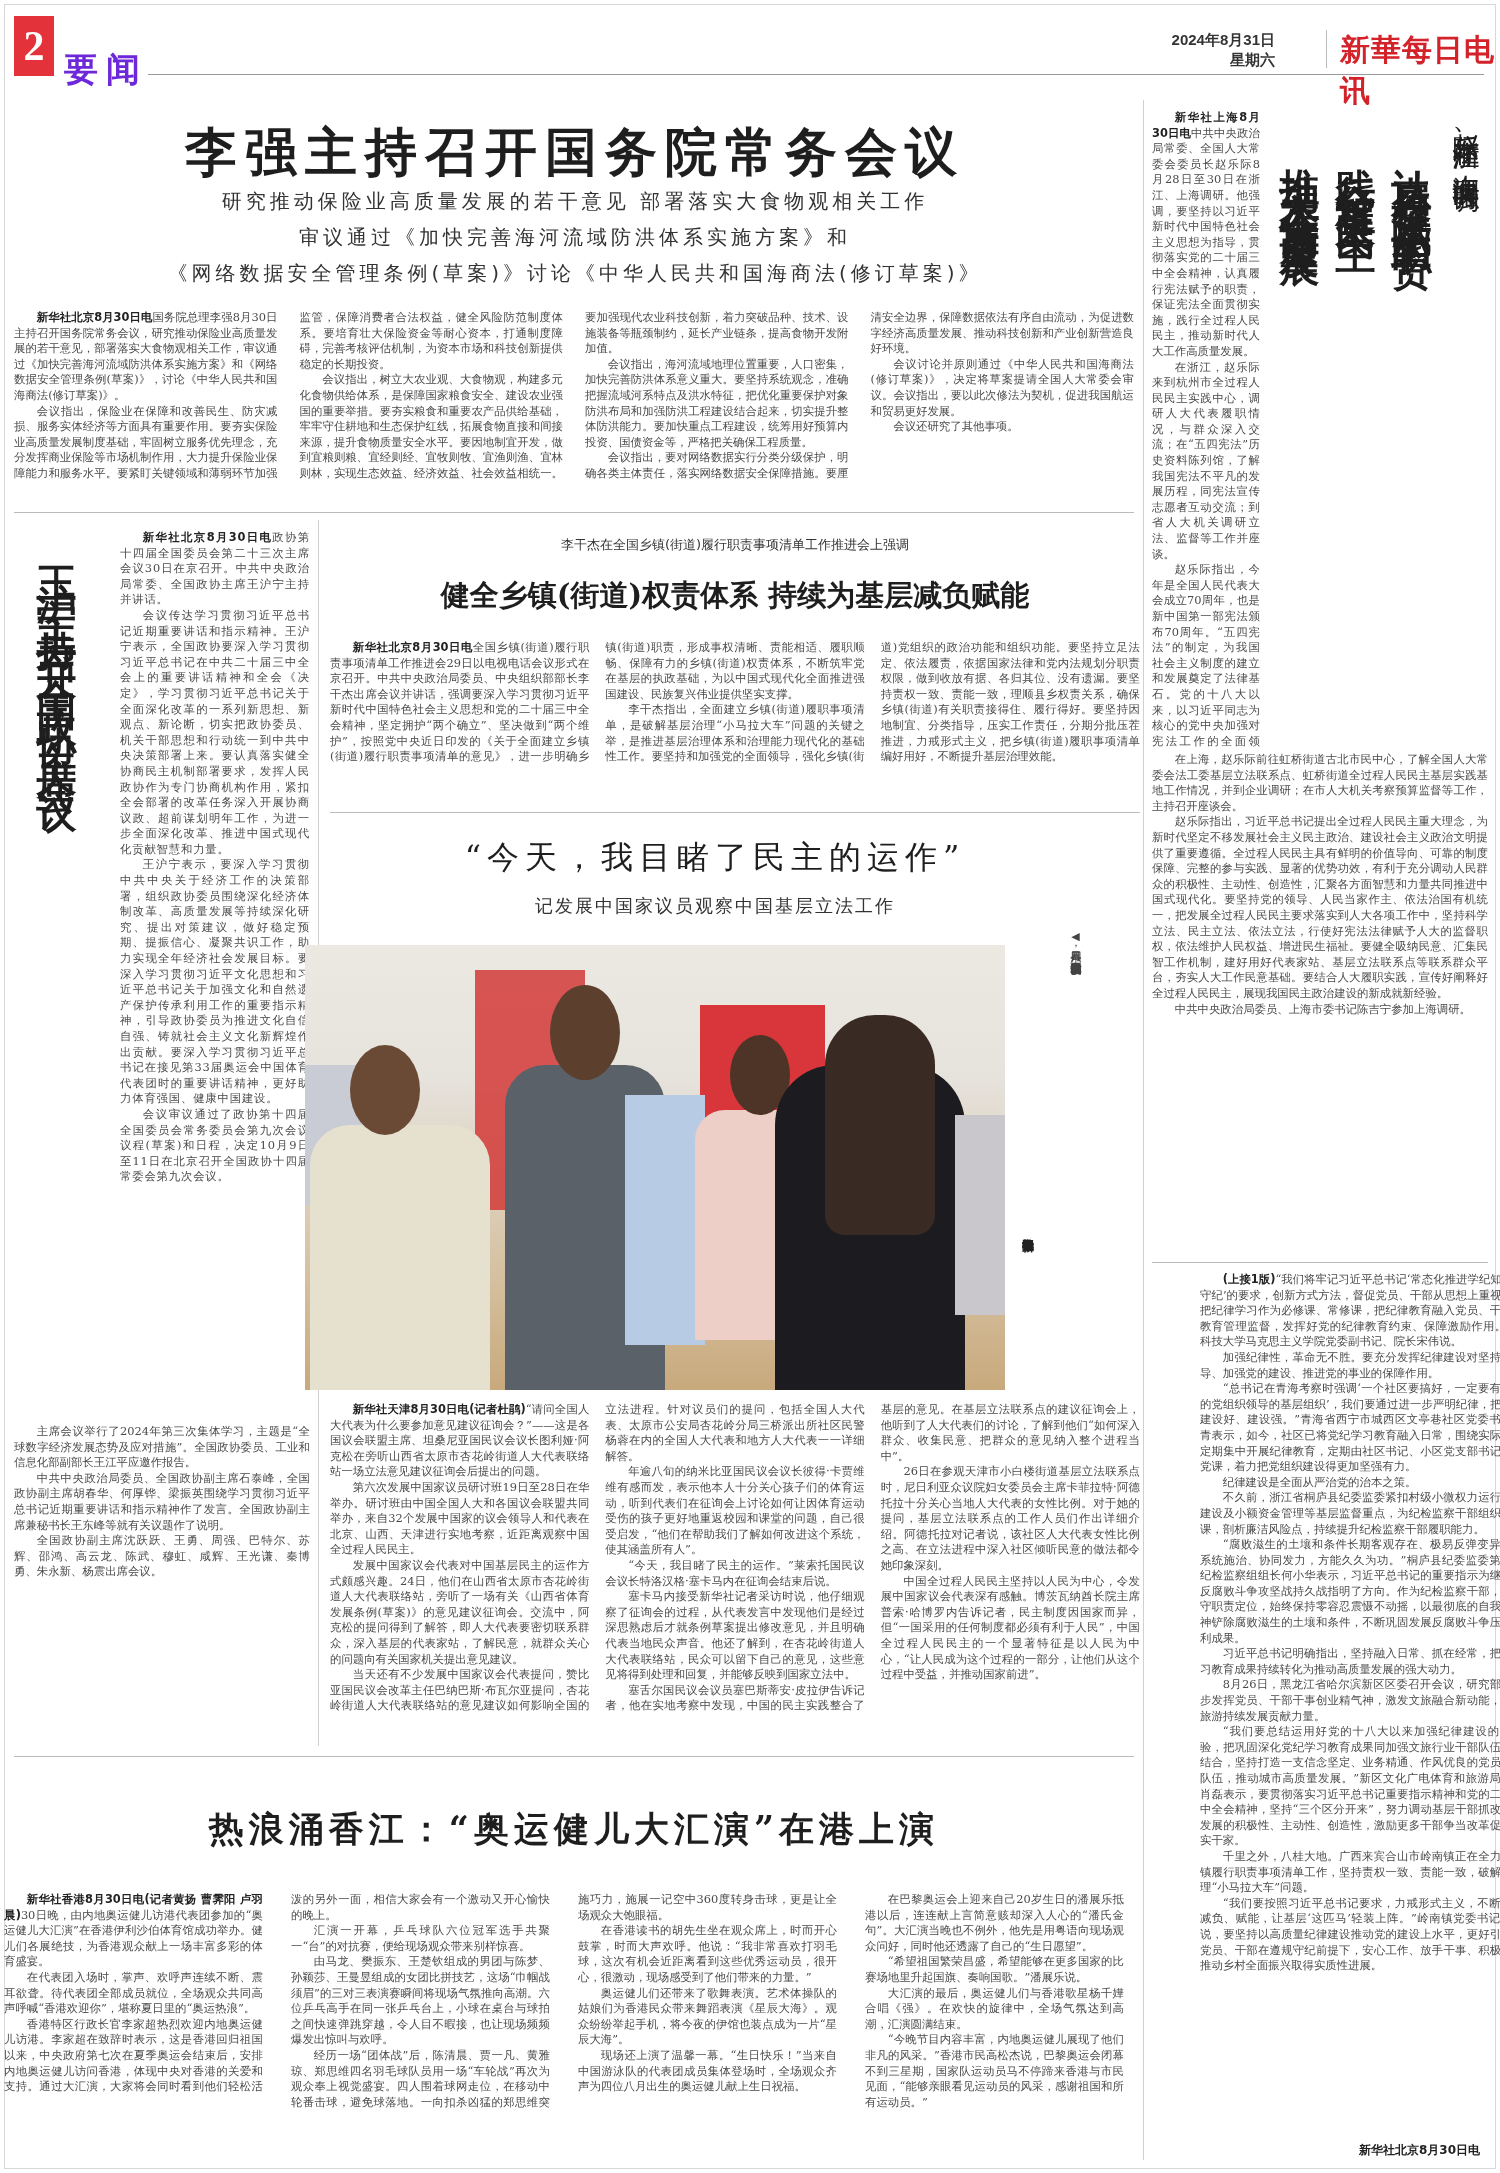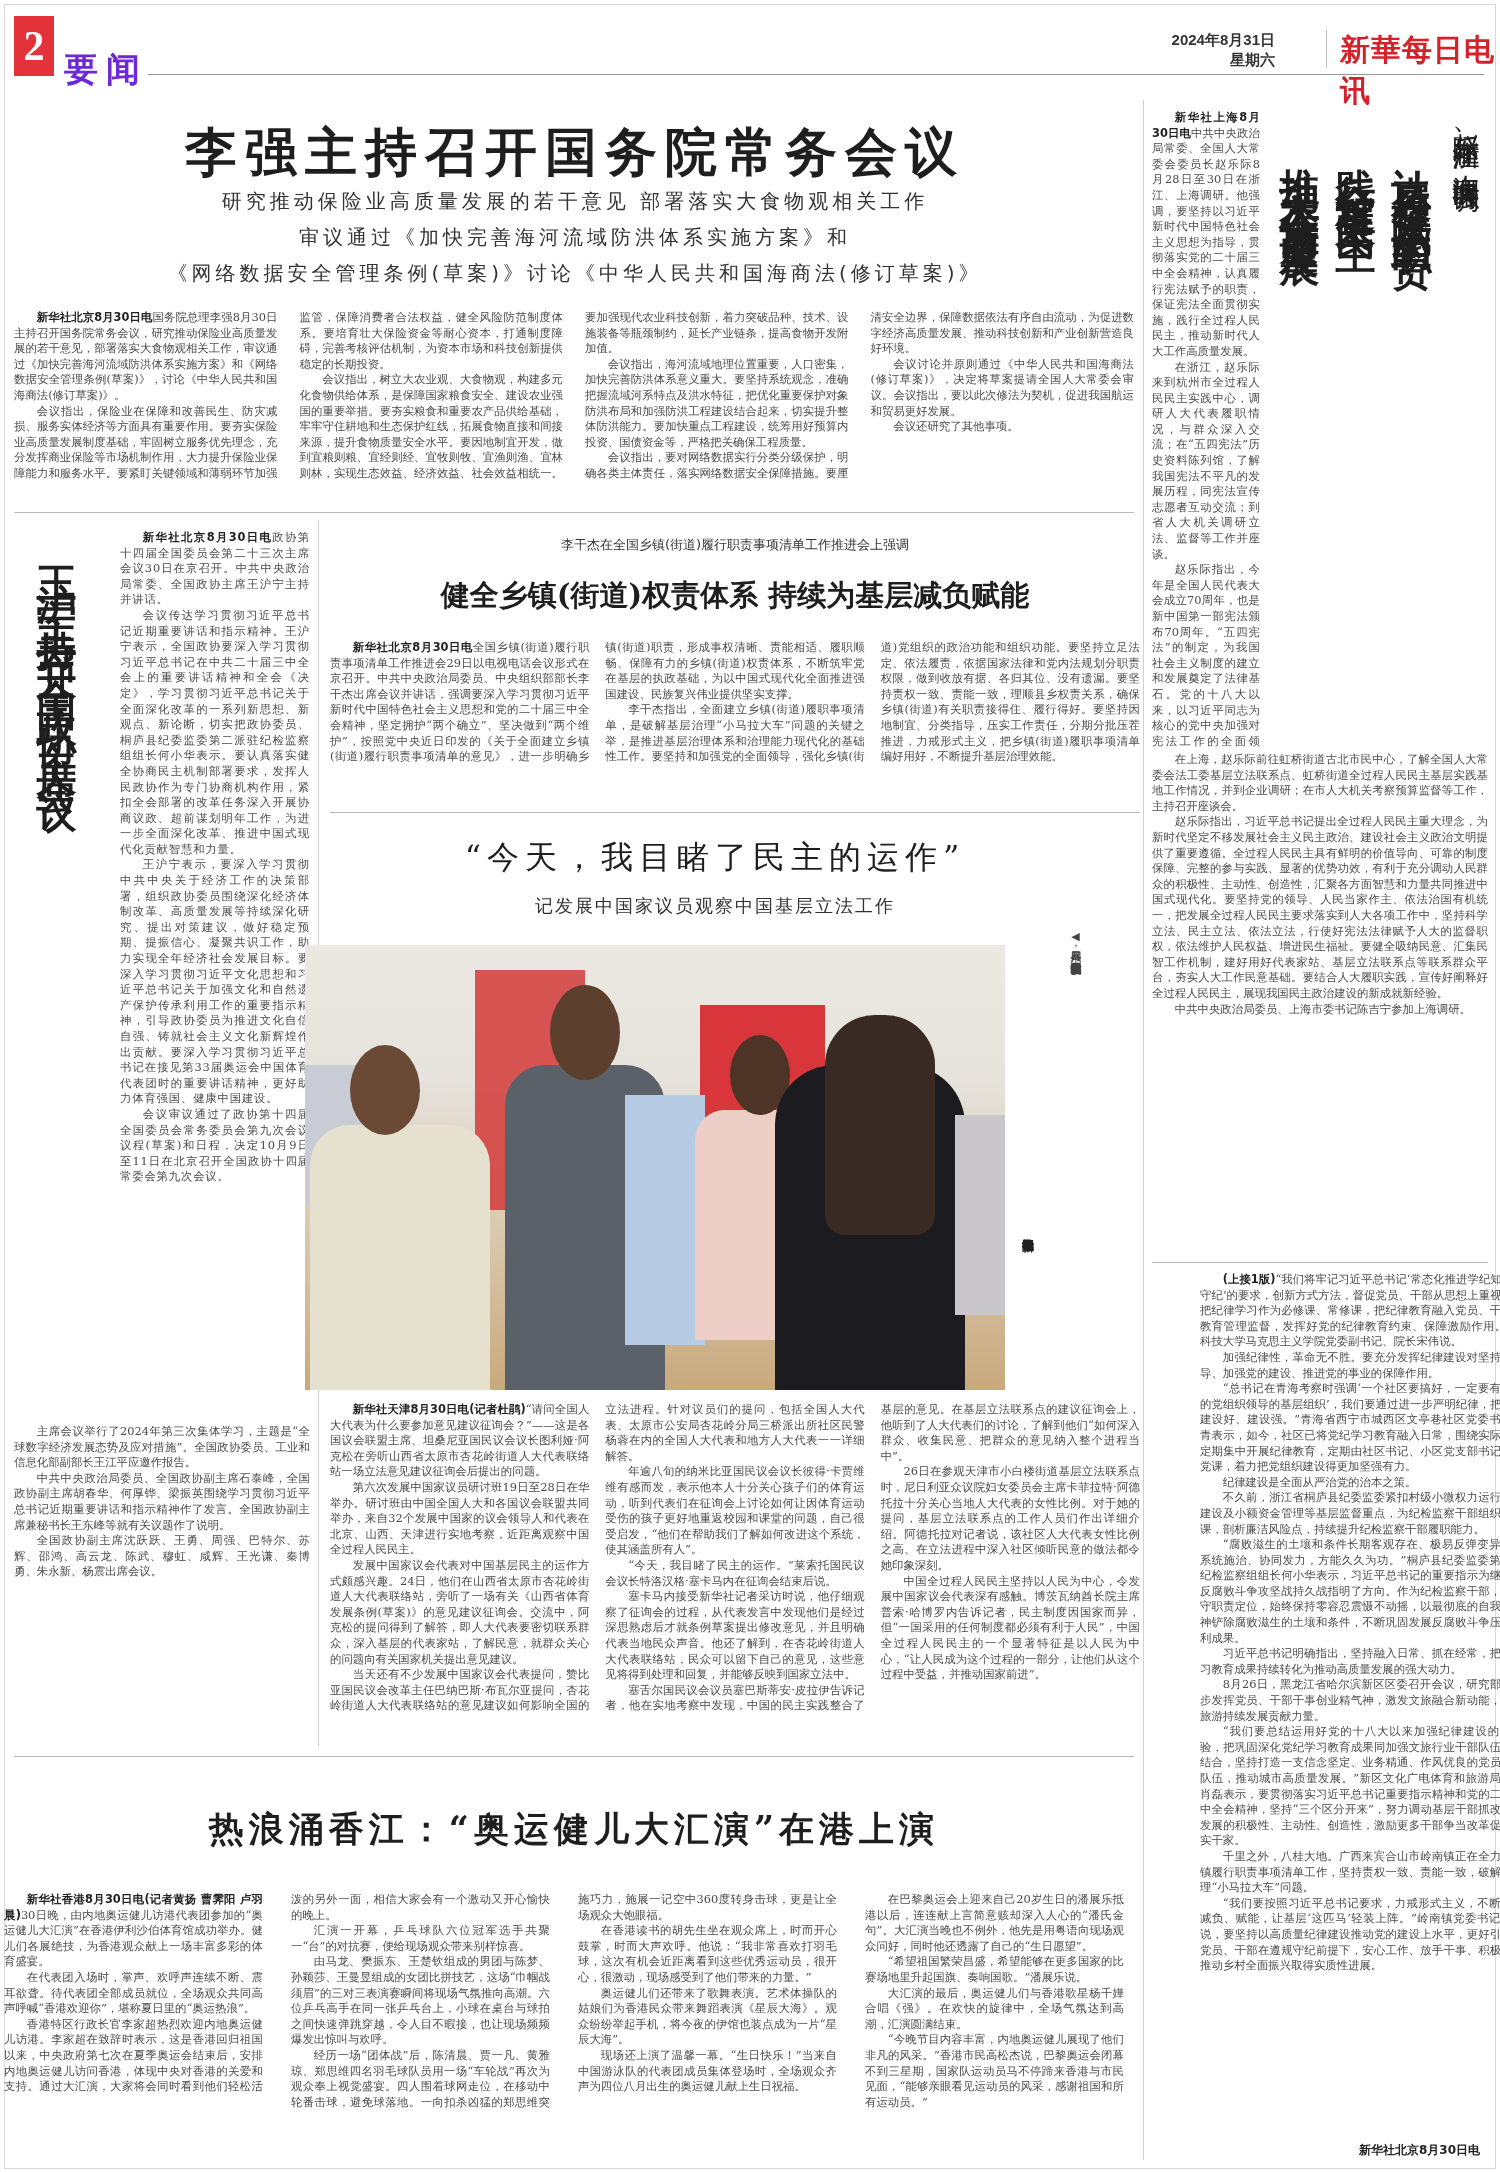--- a/index.html
+++ b/index.html
@@ -96,21 +96,21 @@
   <p>千里之外，八桂大地。广西来宾合山市岭南镇正在全力推进乡镇履行职责事项清单工作，坚持责权一致、责能一致，破解基层治理“小马拉大车”问题。</p>
   <p>“我们要按照习近平总书记要求，力戒形式主义，不断为基层减负、赋能，让基层‘这匹马’轻装上阵。”岭南镇党委书记兰秀鸾说，要坚持以高质量纪律建设推动党的建设上水平，更好引导推动党员、干部在遵规守纪前提下，安心工作、放手干事、积极作为，推动乡村全面振兴取得实质性进展。</p>
 </div>
 <div class="abs dateline" style="right:20px; top:2142px; font-size:12px;">新华社北京8月30日电</div>
 
 <div class="abs divider-v" style="left:1143px; top:100px; height:2060px;"></div>
 
 <div class="abs vtitle" style="left:28px; top:534px; font-size:40px; letter-spacing:16px; line-height:58px;">王沪宁主持召开全国政协主席会议</div>
 <div class="abs body" style="left:120px; top:530px; width:190px; height:900px; overflow:hidden; letter-spacing:0.8px;">
   <p><span class="dateline">新华社北京8月30日电</span><span>政协第十四届全国委员会第二十三次主席会议30日在京召开。中共中央政治局常委、全国政协主席王沪宁主持并讲话。</span></p>
-  <p>会议传达学习贯彻习近平总书记近期重要讲话和指示精神。王沪宁表示，全国政协要深入学习贯彻习近平总书记在中共二十届三中全会上的重要讲话精神和全会《决定》，学习贯彻习近平总书记关于全面深化改革的一系列新思想、新观点、新论断，切实把政协委员、桐庐县纪委监委第二派驻纪检监察组组长何小华表示。要认真落实健全协商民主机制部署要求，发挥人民政协作为专门协商机构作用，紧扣全会部署的改革任务深入开展协商议政、超前谋划明年工作，为进一步全面深化改革、推进中国式现代化贡献智慧和力量。</p>
+  <p>会议传达学习贯彻习近平总书记近期重要讲话和指示精神。王沪宁表示，全国政协要深入学习贯彻习近平总书记在中共二十届三中全会上的重要讲话精神和全会《决定》，学习贯彻习近平总书记关于全面深化改革的一系列新思想、新观点、新论断，切实把政协委员、机关干部思想和行动统一到中共中央决策部署上来。要认真落实健全协商民主机制部署要求，发挥人民政协作为专门协商机构作用，紧扣全会部署的改革任务深入开展协商议政、超前谋划明年工作，为进一步全面深化改革、推进中国式现代化贡献智慧和力量。</p>
   <p>王沪宁表示，要深入学习贯彻中共中央关于经济工作的决策部署，组织政协委员围绕深化经济体制改革、高质量发展等持续深化研究、提出对策建议，做好稳定预期、提振信心、凝聚共识工作，助力实现全年经济社会发展目标。要深入学习贯彻习近平文化思想和习近平总书记关于加强文化和自然遗产保护传承利用工作的重要指示精神，引导政协委员为推进文化自信自强、铸就社会主义文化新辉煌作出贡献。要深入学习贯彻习近平总书记在接见第33届奥运会中国体育代表团时的重要讲话精神，更好助力体育强国、健康中国建设。</p>
   <p>会议审议通过了政协第十四届全国委员会常务委员会第九次会议议程(草案)和日程，决定10月9日至11日在北京召开全国政协十四届常委会第九次会议。</p>
 </div>
 <div class="abs body" style="left:14px; top:1424px; width:296px; height:300px; overflow:hidden;">
   <p>主席会议举行了2024年第三次集体学习，主题是“全球数字经济发展态势及应对措施”。全国政协委员、工业和信息化部副部长王江平应邀作报告。</p>
   <p>中共中央政治局委员、全国政协副主席石泰峰，全国政协副主席胡春华、何厚铧、梁振英围绕学习贯彻习近平总书记近期重要讲话和指示精神作了发言。全国政协副主席兼秘书长王东峰等就有关议题作了说明。</p>
   <p>全国政协副主席沈跃跃、王勇、周强、巴特尔、苏辉、邵鸿、高云龙、陈武、穆虹、咸辉、王光谦、秦博勇、朱永新、杨震出席会议。</p>
 </div>
 <div class="abs divider-v" style="left:318px; top:520px; height:1226px;"></div>
 

